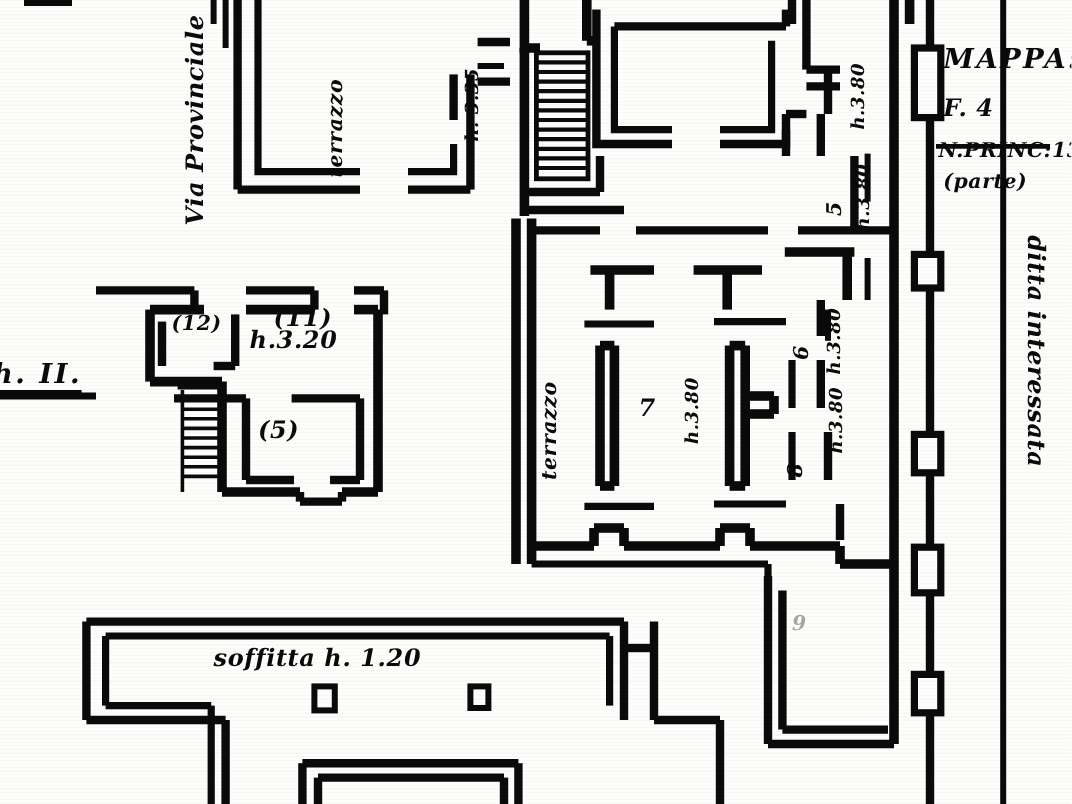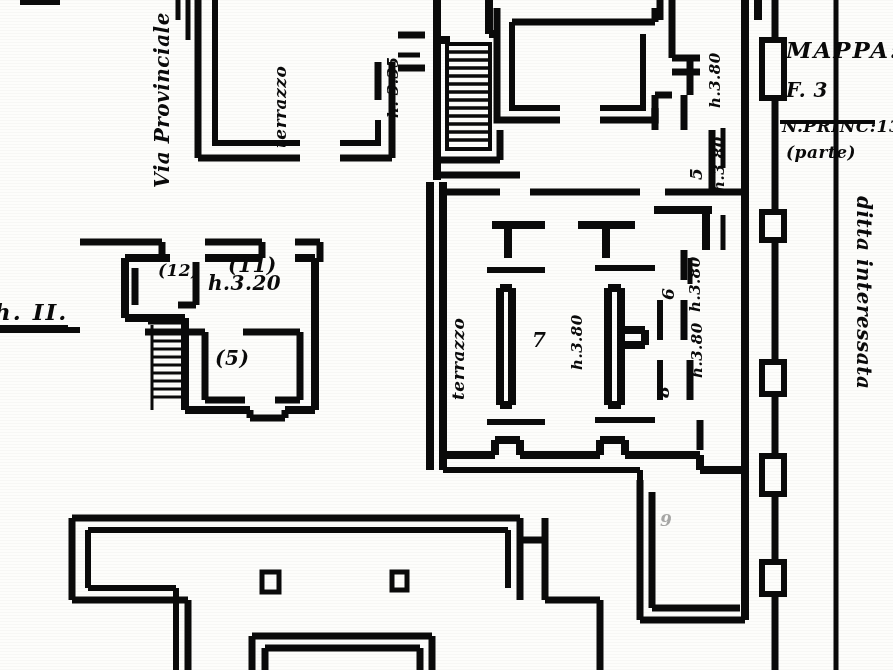--- a/index.html
+++ b/index.html
@@ -360,27 +360,28 @@
   <div class="ann mid rot90ccw" style="left:655px; top:398px;">8</div>
   <div class="ann small rot90ccw" style="left:690px; top:378px;">h.3.80</div>
 
   <div class="ann mid" style="left:660px; top:512px; opacity:.35;">9</div>
 
   <div class="ann mid rot90ccw" style="left:450px; top:400px;">terrazzo</div>
 
   <div class="ann big" style="left:532px; top:330px;">7</div>
   <div class="ann small rot90ccw" style="left:570px; top:370px;">h.3.80</div>
 
-  <div class="ann mid" style="left:158px; top:262px;">(12)</div>
+  <div class="ann mid" style="left:143px; top:262px;">(12)</div>
   <div class="ann big" style="left:228px; top:255px;">(11)</div>
   <div class="ann big" style="left:208px; top:273px;">h.3.20</div>
   <div class="ann big" style="left:215px; top:348px;">(5)</div>
 
+  <div class="ann big" style="left:178px; top:538px;">soffitta  h. 1.20</div>
 
   <div class="ann big rot90cw" style="left:874px; top:196px;">ditta interessata</div>
 
   <div class="ann huge" style="left:786px; top:38px;">MAPPA:</div>
-  <div class="ann big" style="left:786px; top:80px;">F. 3</div>
+  <div class="ann big" style="left:786px; top:80px;">F. 4</div>
   <div class="ann mid" style="left:782px; top:118px;">N.PRINC:136/</div>
   <div class="ann mid" style="left:786px; top:144px;font-style:italic;">(parte)</div>
 
   <div id="grain"></div>
 </div>
 
 </body></html>

